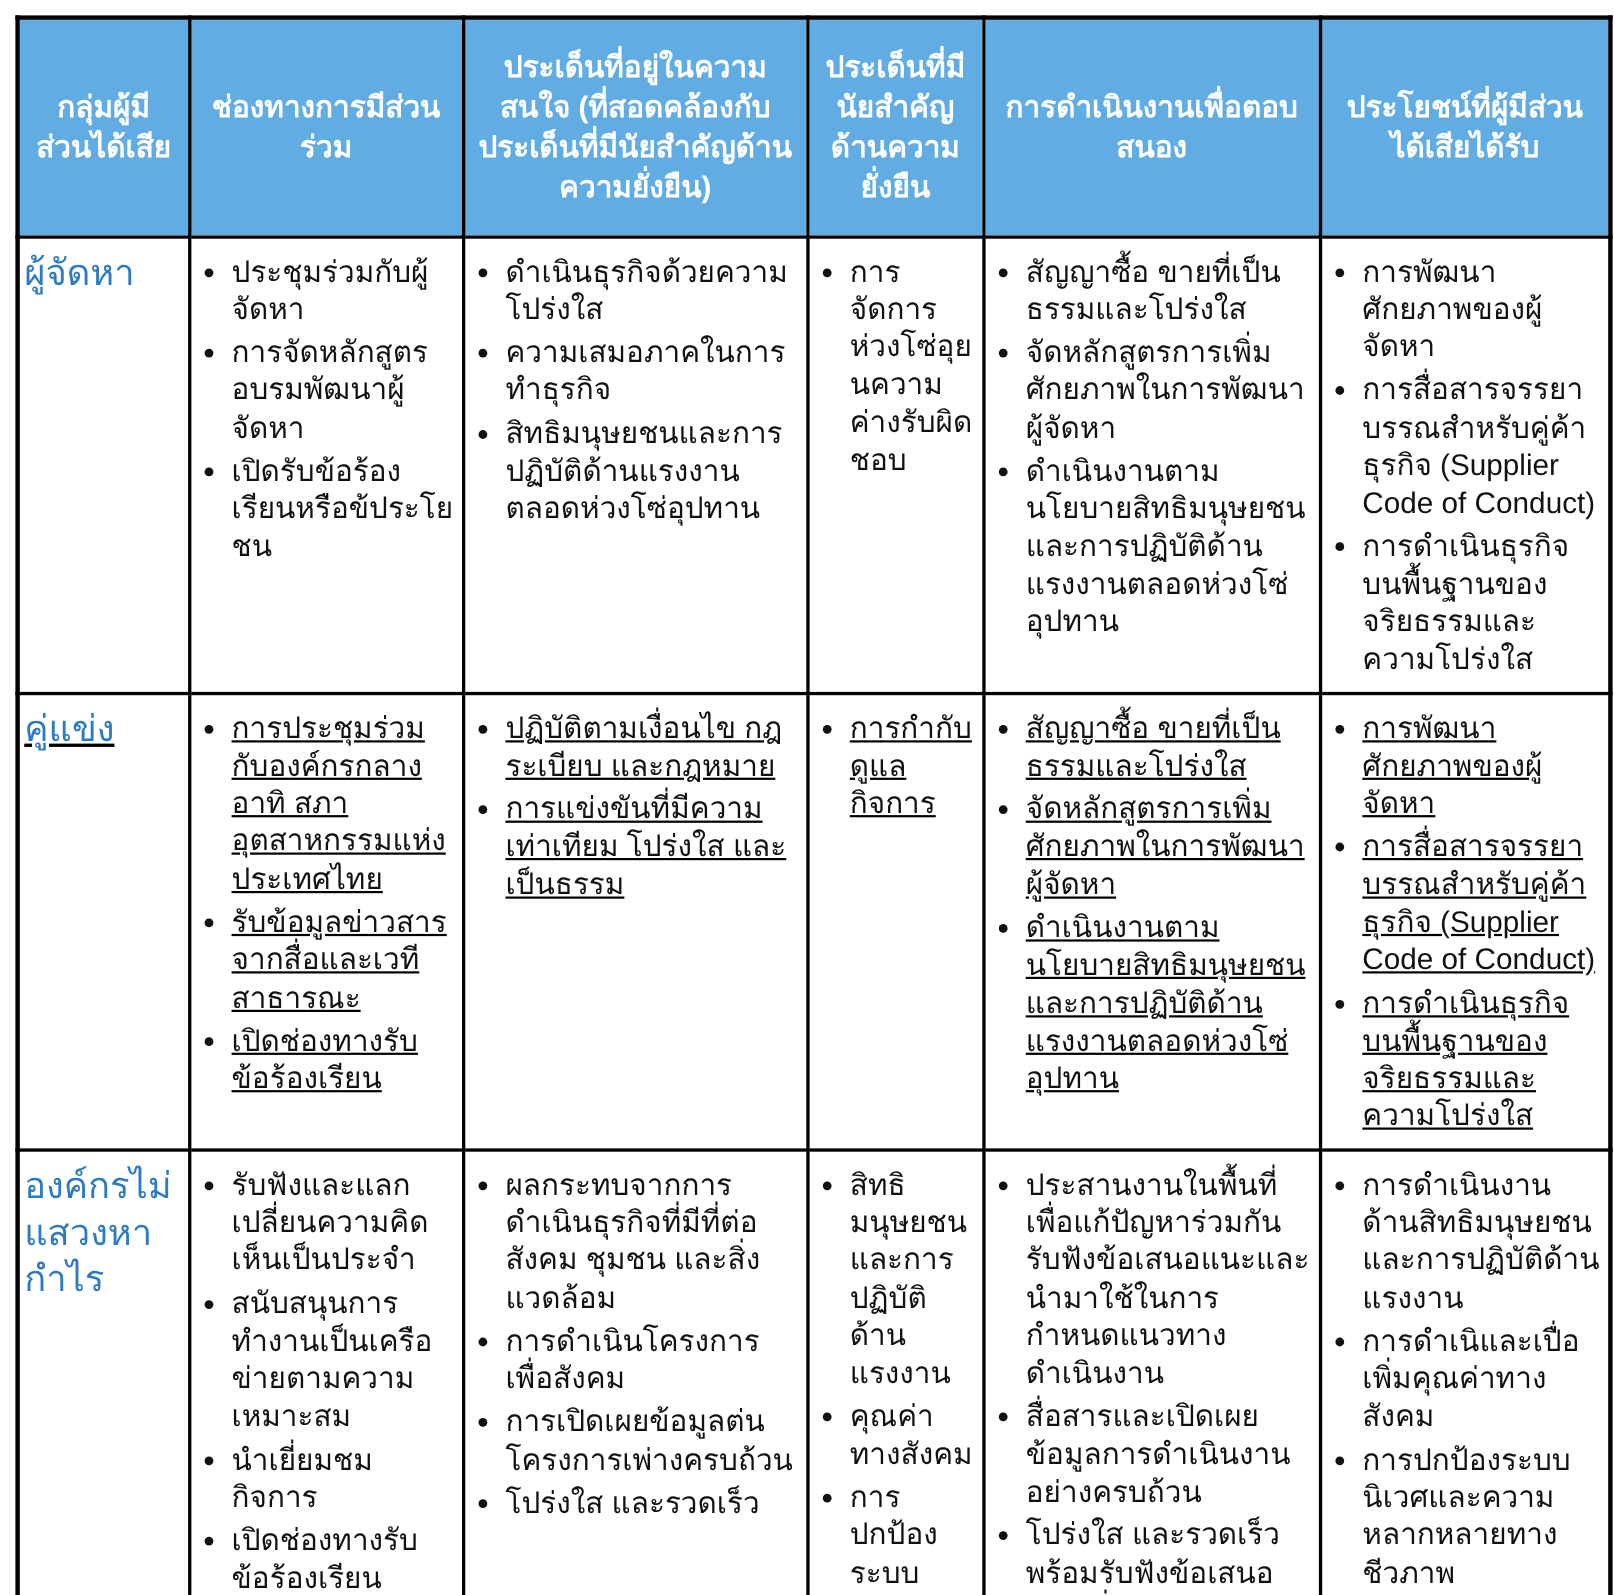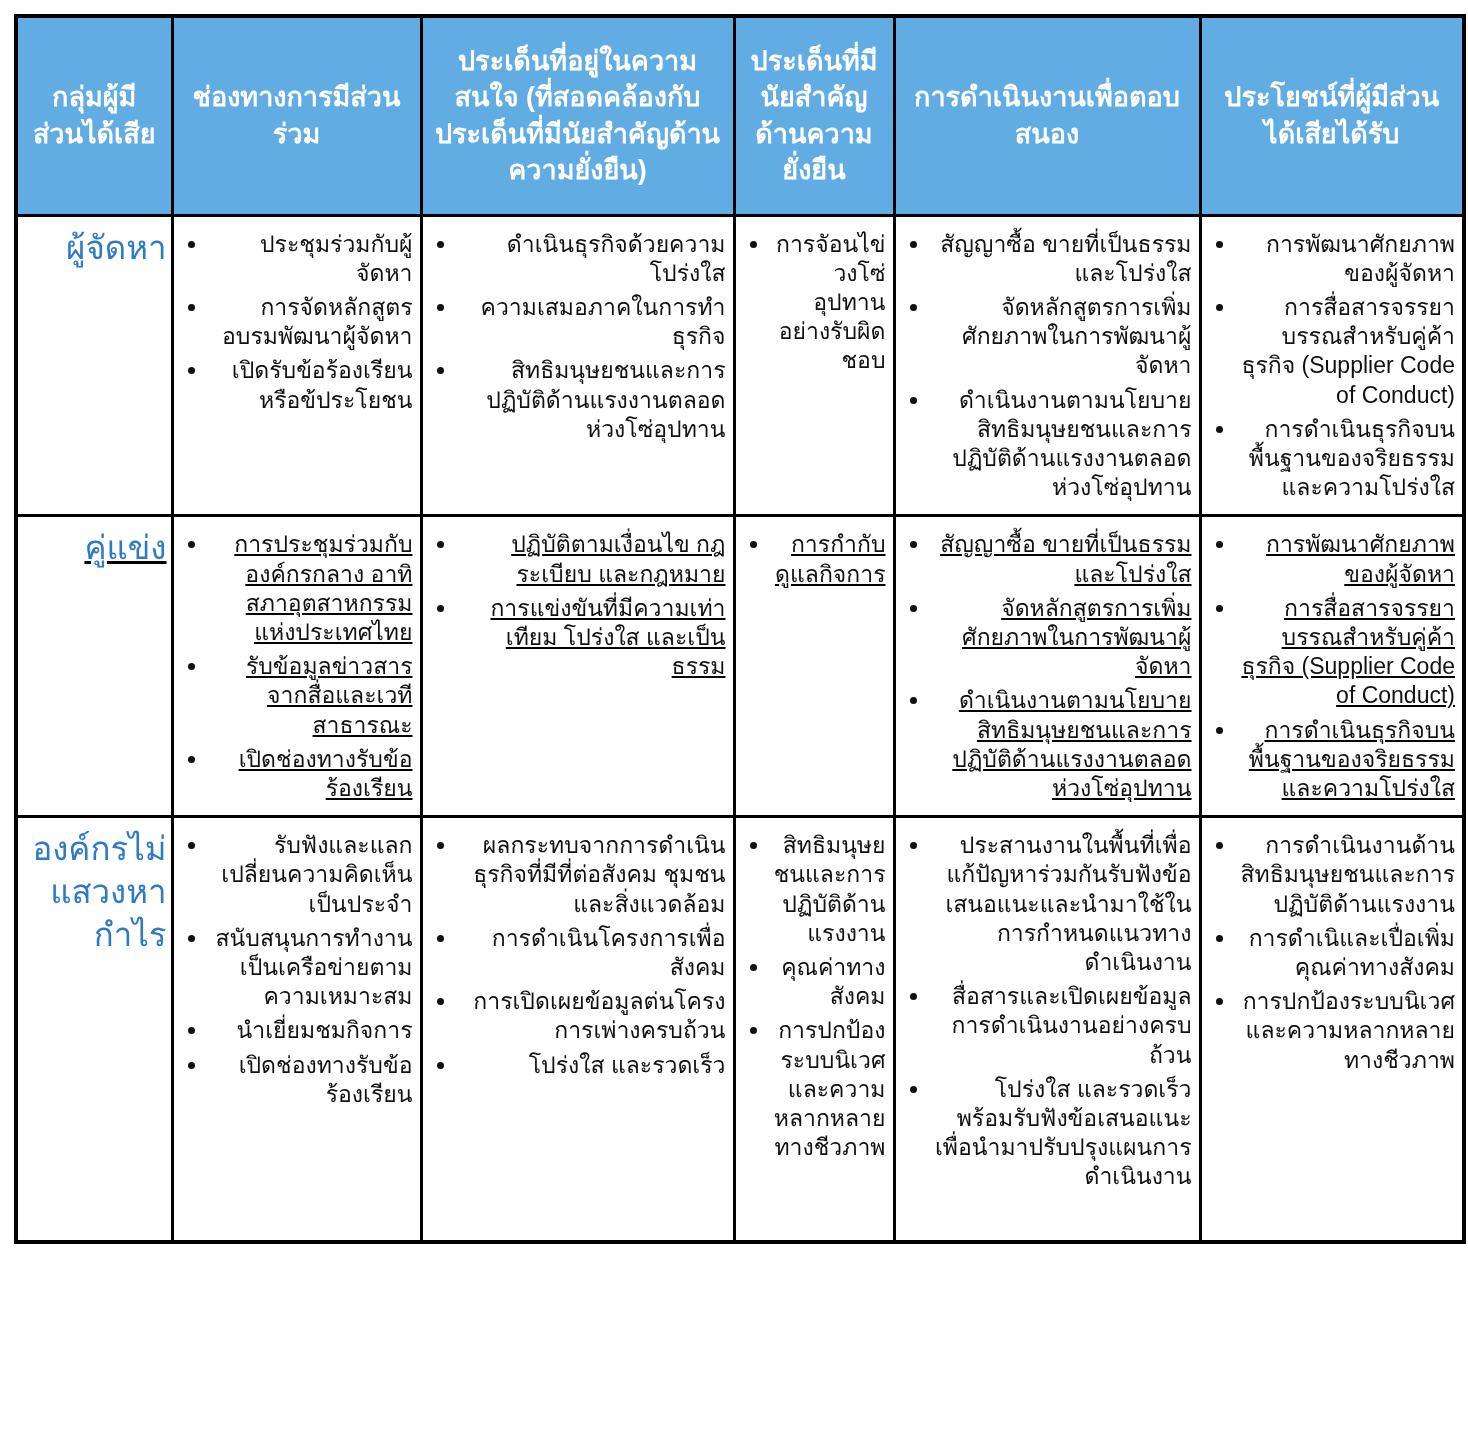--- a/index.html
+++ b/index.html
@@ -52,34 +52,33 @@
     line-height:1.35;
     text-align:center;
     vertical-align:middle;
     padding:6px 10px;
   }
   td{
     vertical-align:top;
     color:var(--body-text);
   }
   td.group{
-    text-align:right;
+    text-align:left;
     font-size:33px;
     line-height:1.3;
     color:var(--group-label);
     padding:10px 4px 0 4px;
     font-weight:500;
   }
   ul.bullets{
     margin:0;
     padding:12px 6px 6px 34px;
     list-style:disc outside;
-    font-size:23px;
+    font-size:27px;
     line-height:1.27;
-    text-align:right;
   }
   ul.bullets li{
     margin:0 0 5px 0;
     padding-left:2px;
   }
 </style>
 </head>
 <body>
 
 <div class="page">
@@ -114,21 +113,21 @@
           </td>
         <td>
             <ul class="bullets">
               <li>ดำเนินธุรกิจด้วยความโปร่งใส</li>
               <li>ความเสมอภาคในการทำธุรกิจ</li>
               <li>สิทธิมนุษยชนและการปฏิบัติด้านแรงงานตลอดห่วงโซ่อุปทาน</li>
             </ul>
           </td>
         <td>
             <ul class="bullets">
-              <li>การจัอนไข่วงโซ่อุปทานอย่างรับผิดชอบ</li>
+              <li>การจัดการห่วงโซ่อุยนความค่างรับผิดชอบ</li>
             </ul>
           </td>
         <td>
             <ul class="bullets">
               <li>สัญญาซื้อ ขายที่เป็นธรรมและโปร่งใส</li>
               <li>จัดหลักสูตรการเพิ่มศักยภาพในการพัฒนาผู้จัดหา</li>
               <li>ดำเนินงานตามนโยบายสิทธิมนุษยชนและการปฏิบัติด้านแรงงานตลอดห่วงโซ่อุปทาน</li>
             </ul>
           </td>
         <td>

